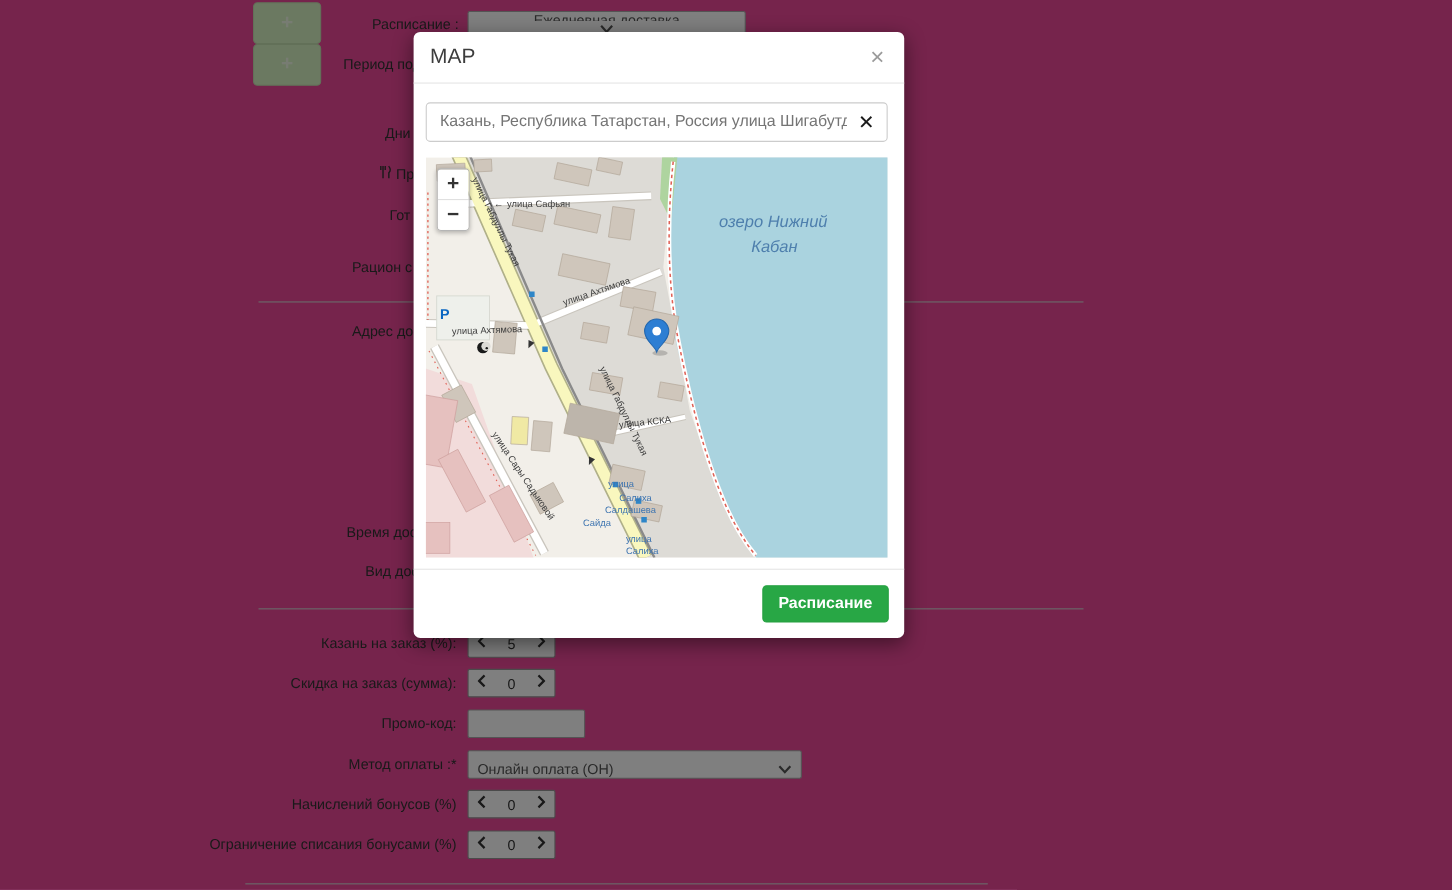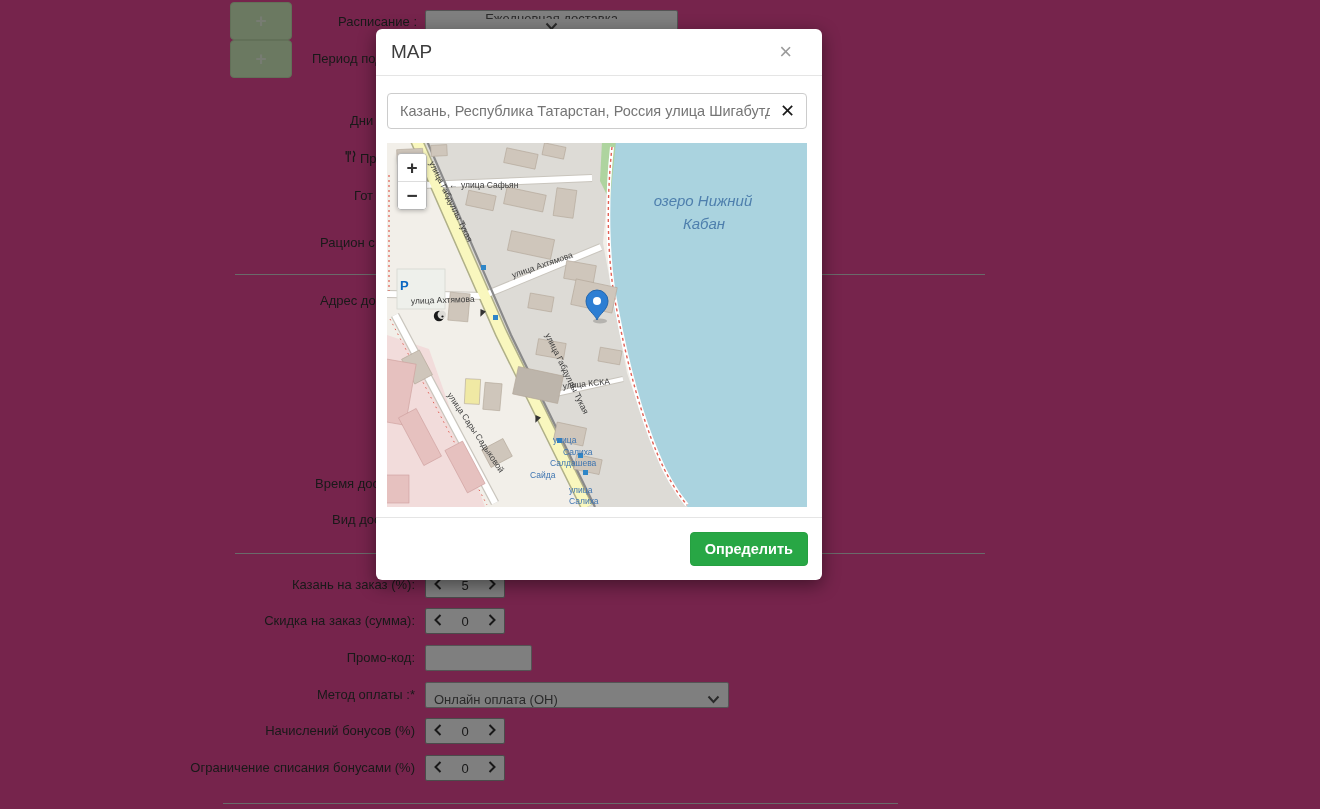--- a/index.html
+++ b/index.html
@@ -27,21 +27,21 @@
   .stepper .num{font-size:13px;color:#333;}
   .txtinput{width:107px;height:26px;border:1px solid #a9a9a9;border-radius:2px;}
 
   
   .backdrop{position:absolute;inset:0;background:rgba(0,0,0,0.5);z-index:10;}
 
   
   .modal{position:absolute;left:376px;top:29px;width:446px;height:551px;background:#fff;
          border-radius:6px;box-shadow:0 5px 18px rgba(0,0,0,.45);z-index:20;}
   .m-header{height:46px;border-bottom:1px solid #e5e5e5;display:flex;align-items:center;
-            padding:0 30px 0 15px;}
+            padding:0 18px 0 15px;}
   .m-title{font-size:19px;color:#3d3d3d;}
   .m-close{margin-left:auto;font-size:22px;line-height:1;color:#9b9b9b;cursor:pointer;
            background:none;border:none;padding:0;font-family:"Liberation Sans",sans-serif;}
   .m-body{padding:17px 15px 0 11px;}
   .search-wrap{position:relative;width:420px;}
   .search{box-sizing:border-box;width:420px;height:36px;border:1px solid #ccc;border-radius:4px;
           padding:0 36px 0 12px;font-size:14.5px;color:#757575;outline:none;
           font-family:"Liberation Sans",sans-serif;}
   .search-clear{position:absolute;right:6px;top:50%;transform:translateY(-50%);
                 background:none;border:none;font-size:18px;color:#1a1a1a;cursor:pointer;padding:2px 6px;
@@ -287,16 +287,16 @@
           <g transform="translate(210,177)">
             <ellipse cx="3" cy="1" rx="7" ry="2.5" fill="rgba(0,0,0,0.18)"></ellipse>
             <path d="M0,0 C-2,-6 -11,-10 -11,-19 A11,11 0 1 1 11,-19 C11,-10 2,-6 0,0 Z" fill="#2d7ed3" stroke="#2366ad" stroke-width="1"></path>
             <circle cx="0" cy="-19" r="4" fill="#ffffff"></circle>
           </g>
         </svg>
       </div>
     </div>
 
     <div class="m-footer">
-      <button class="submit">Определить</button>
+      <button class="submit">Расписание</button>
     </div>
   </div>
 </div>
 
 </body></html>

